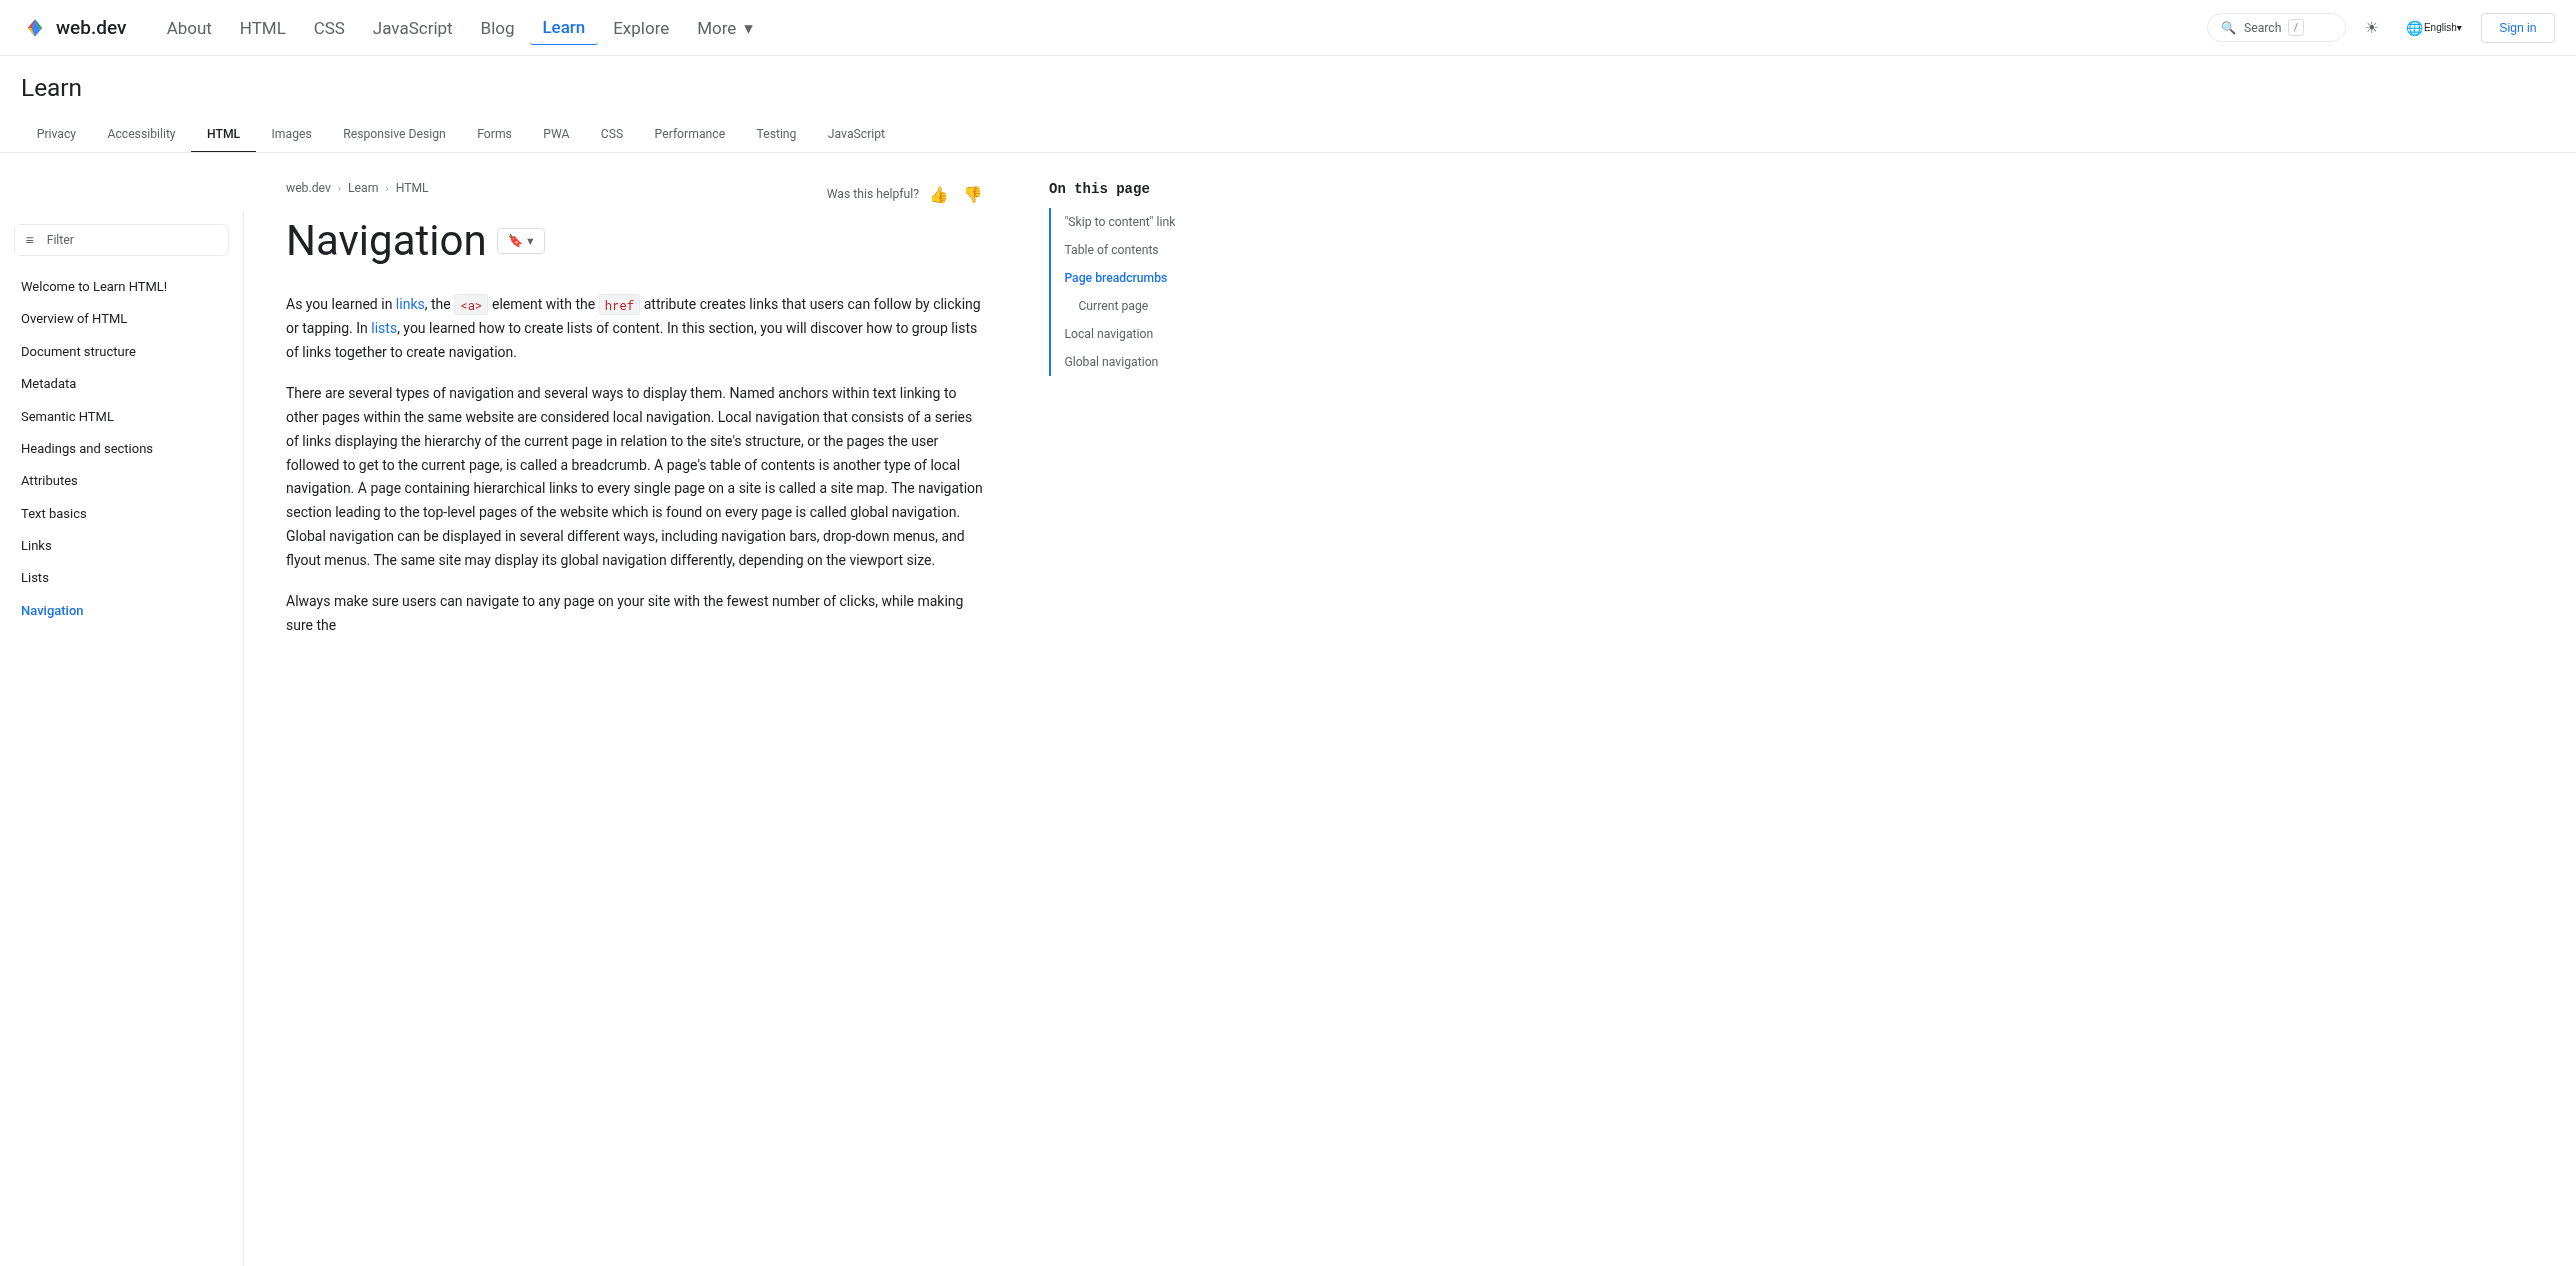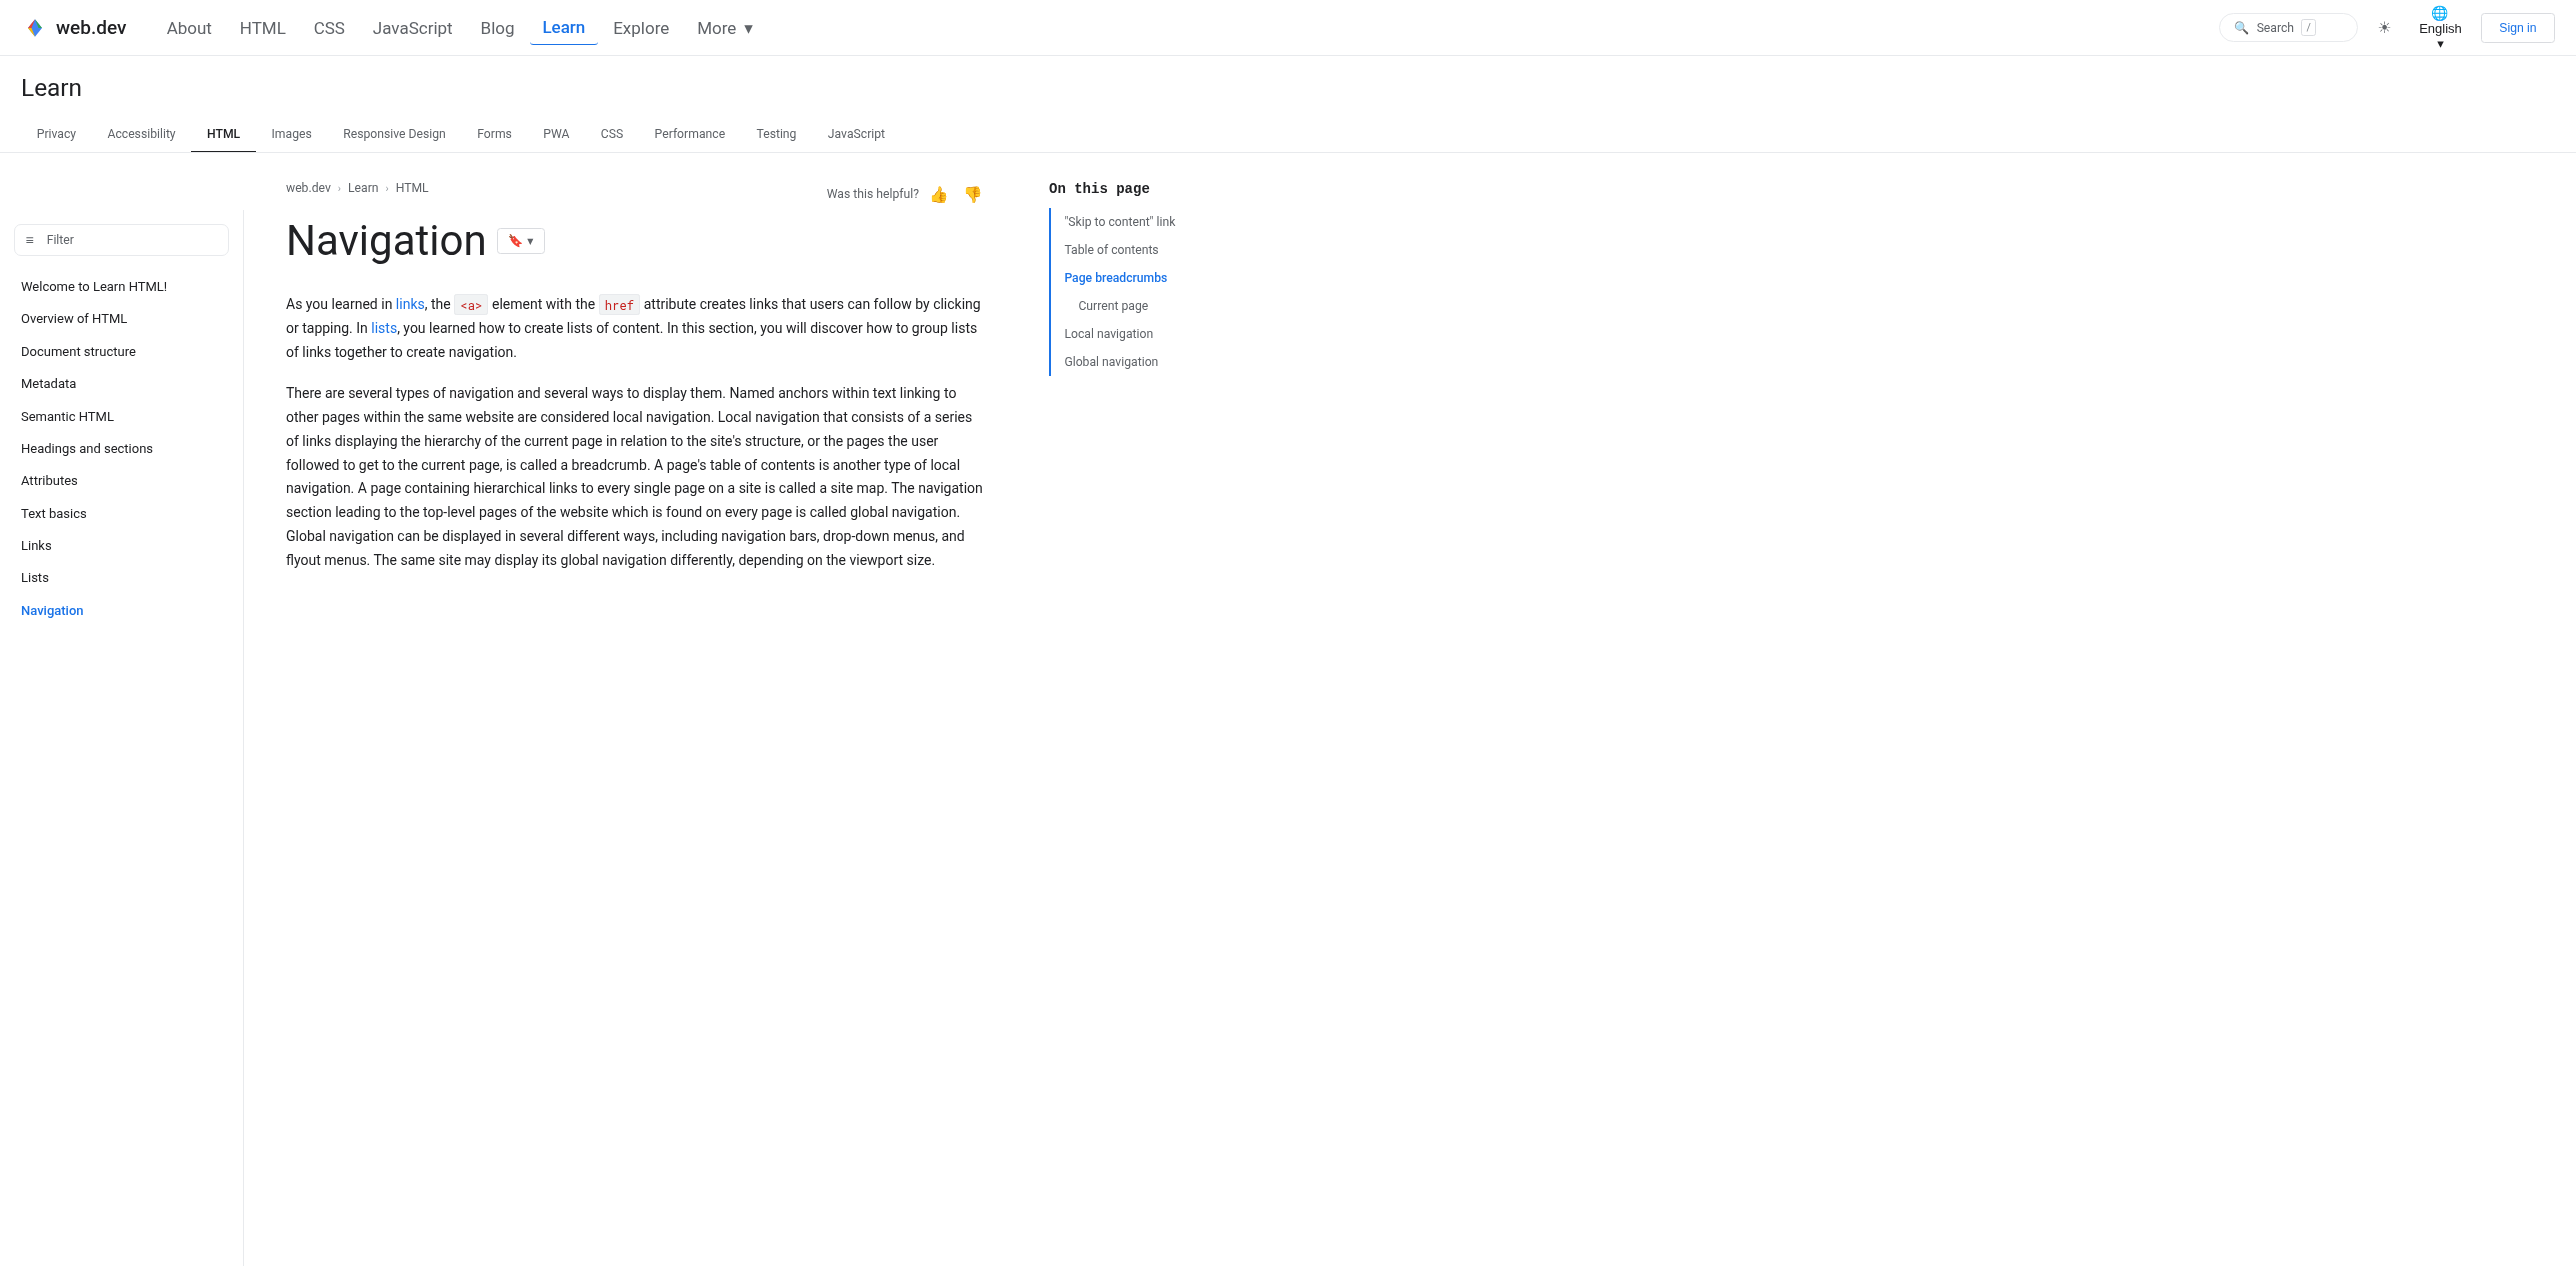--- a/index.html
+++ b/index.html
@@ -13,21 +13,21 @@
     .top-nav .logo { display: flex; align-items: center; gap: 7px; margin-right: 28px; text-decoration: none; color: #202124; font-size: 19px; font-weight: 500; }
     .logo-icon { width: 28px; height: 28px; }
     .top-nav .nav-links { display: flex; align-items: center; gap: 3.5px; flex: 1; }
     .nav-link { padding: 7px 12.2px; text-decoration: none; color: #5f6368; font-size: 17px; border-radius: 3.5px; white-space: nowrap; }
     .nav-link.active { color: #1a73e8; border-bottom: 1.7px solid #1a73e8; font-weight: 500; }
     .nav-link.more { display: flex; align-items: center; gap: 8px; }
     .top-nav .nav-right { display: flex; align-items: center; gap: 10.5px; margin-left: auto; }
     .search-box { display: flex; align-items: center; gap: 7px; border: 0.9px solid #e8eaed; border-radius: 21px; padding: 5.2px 14px; cursor: pointer; color: #5f6368; font-size: 12.2px; min-width: 139px; }
     .search-slash { border: 0.9px solid #dadce0; border-radius: 2.6px; padding: 0.9px 4.4px; font-size: 10.5px; color: #80868b; }
     .theme-btn { background: none; border: none; cursor: pointer; width: 31px; height: 31px; border-radius: 50%; display: flex; align-items: center; justify-content: center; color: #5f6368; font-size: 15.7px; }
-    .lang-btn { display: flex; align-items: center; gap: 0; border: none; background: none; cursor: pointer; color: #202124; font-size: 13px; padding: 5.2px 8.7px; border-radius: 3.5px; flex-direction: column; }
+    .lang-btn { display: flex; align-items: center; gap: 0; border: none; background: none; cursor: pointer; color: #202124; font-size: 10px; padding: 5.2px 8.7px; border-radius: 3.5px; }
     .signin-btn { border: 0.9px solid #dadce0; background: none; border-radius: 3.5px; padding: 7px 17.4px; font-size: 12.2px; color: #1a73e8; cursor: pointer; font-weight: 500; text-align: center; }
 
     
     .learn-header { padding: 17.4px 21px 0 21px; background: #fff; border-bottom: 0.9px solid #e8eaed; }
     .learn-title { font-size: 24.4px; font-weight: 400; color: #202124; margin-bottom: 14px; }
     .learn-tabs { display: flex; gap: 0; overflow-x: auto; }
     .learn-tab { padding: 10.5px 15.7px; font-size: 12.2px; color: #5f6368; text-decoration: none; white-space: nowrap; border-bottom: 1.7px solid transparent; cursor: pointer; }
     .learn-tab.active { color: #202124; border-bottom: 1.7px solid #202124; font-weight: 500; }
 
     
@@ -183,20 +183,21 @@
         <span>🔖</span>
         <span>▾</span>
       </button>
     </div>
 
     <div class="content-body">
       <p>
         As you learned in <a href="#">links</a>, the <code>&lt;a&gt;</code> element with the <code>href</code> attribute creates links that users can follow by clicking or tapping. In <a href="#">lists</a>, you learned how to create lists of content. In this section, you will discover how to group lists of links together to create navigation.
       </p>
       <p>There are several types of navigation and several ways to display them. Named anchors within text linking to other pages within the same website are considered local navigation. Local navigation that consists of a series of links displaying the hierarchy of the current page in relation to the site's structure, or the pages the user followed to get to the current page, is called a breadcrumb. A page's table of contents is another type of local navigation. A page containing hierarchical links to every single page on a site is called a site map. The navigation section leading to the top-level pages of the website which is found on every page is called global navigation. Global navigation can be displayed in several different ways, including navigation bars, drop-down menus, and flyout menus. The same site may display its global navigation differently, depending on the viewport size.</p>
+      <p>Always make sure users can navigate to any page on your site with the fewest number of clicks, while making sure the</p>
     </div>
   </main>
 
   <aside class="right-sidebar">
     <div class="on-this-page-title">On this page</div>
     <ul class="toc-list">
       <li class="toc-item">
         <a class="toc-link">"Skip to content" link</a>
       </li>
       <li class="toc-item">

